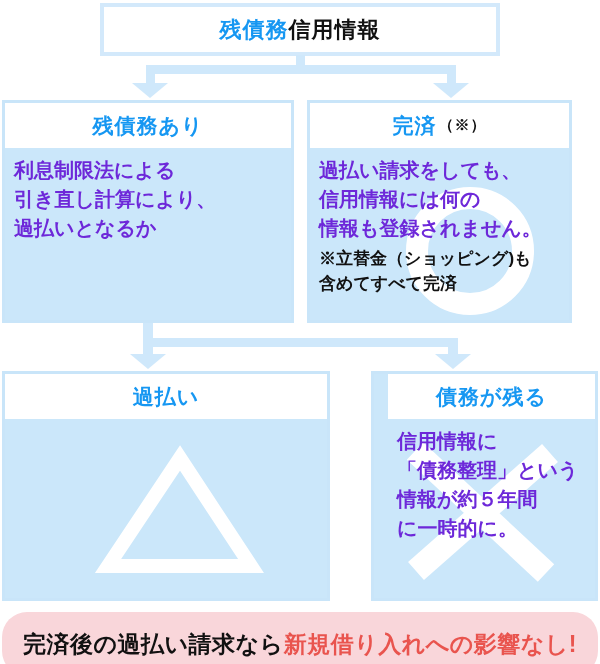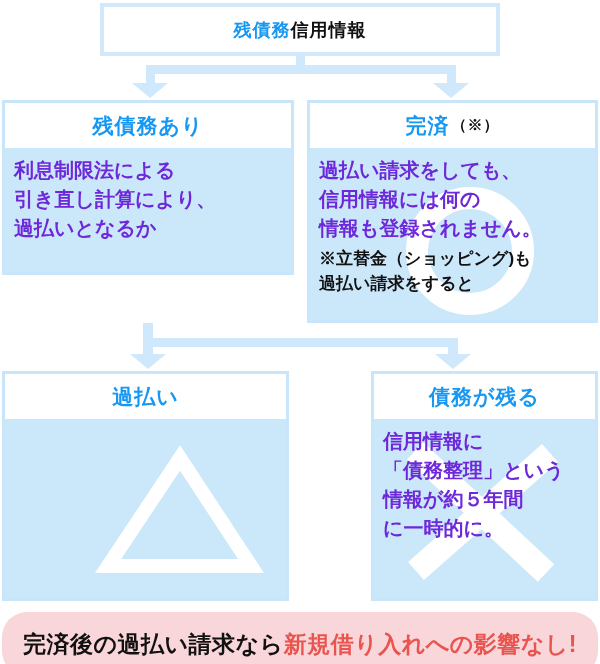--- a/index.html
+++ b/index.html
@@ -5,21 +5,21 @@
   html,body{margin:0;padding:0;background:#ffffff;}
   .canvas{
     position:relative;width:600px;height:664px;background:#ffffff;
     font-family:"Liberation Sans",sans-serif;color:#111;overflow:hidden;
   }
   
   .qbox{
     position:absolute;left:100px;top:3px;width:392px;height:45px;
     background:#ffffff;border:4px solid #d3e9fb;
     display:flex;align-items:center;justify-content:center;
-    font-size:18px;font-weight:bold;letter-spacing:1px;
+    font-size:22px;font-weight:bold;letter-spacing:1px;
   }
   .blue{color:#1697f2;}
   
   .cn{position:absolute;background:#cfe8fb;}
   .head{
     position:absolute;width:0;height:0;
     border-left:18px solid transparent;border-right:18px solid transparent;
     border-top:15px solid #cfe8fb;
   }
   
@@ -60,57 +60,57 @@
       <span>信用情報</span>
   </div>
 
   <div class="cn" style="left:296px;top:55px;width:9px;height:11px;"></div>
   <div class="cn" style="left:146px;top:65px;width:310px;height:9px;"></div>
   <div class="cn" style="left:146px;top:74px;width:9px;height:10px;"></div>
   <div class="cn" style="left:447px;top:74px;width:9px;height:10px;"></div>
   <div class="head" style="left:132px;top:83px;"></div>
   <div class="head" style="left:433px;top:83px;"></div>
 
-  <div class="box" style="left:2px;top:100px;width:292px;height:175px;">
+  <div class="box" style="left:2px;top:100px;width:292px;height:223px;">
     <div class="hd">残債務あり</div>
     <div class="bd">利息制限法による
 引き直し計算により、
 過払いとなるか</div>
   </div>
 
-  <div class="box" style="left:307px;top:100px;width:291px;height:223px;">
+  <div class="box" style="left:307px;top:100px;width:265px;height:223px;">
     <svg class="wm" width="285" height="217" viewBox="0 0 285 217">
       <circle cx="160" cy="148" r="53" fill="none" stroke="#ffffff" stroke-width="22"></circle>
     </svg>
     <div class="hd">
       <span>完済</span>
         <span class="suffix">（※）</span>
     </div>
     <div class="bd">過払い請求をしても、
 信用情報には何の
 情報も登録されません。</div>
     <div class="note">※立替金（ショッピング)も
-過払い請求をすると</div>
+含めてすべて完済</div>
   </div>
 
   <div class="cn" style="left:143px;top:323px;width:10px;height:16px;"></div>
   <div class="cn" style="left:143px;top:338px;width:315px;height:9px;"></div>
   <div class="cn" style="left:143px;top:347px;width:10px;height:8px;"></div>
   <div class="cn" style="left:448px;top:347px;width:10px;height:8px;"></div>
   <div class="head" style="left:130px;top:354px;"></div>
   <div class="head" style="left:435px;top:354px;"></div>
 
-  <div class="box" style="left:2px;top:371px;width:287px;height:230px;">
+  <div class="box" style="left:2px;top:371px;width:328px;height:230px;">
     <svg class="wm" width="349" height="224" viewBox="0 0 349 224">
       <polygon points="175,84 103,192 246,192" fill="none" stroke="#ffffff" stroke-width="14"></polygon>
     </svg>
     <div class="hd">過払い</div>
   </div>
 
-  <div class="box" style="left:371px;top:371px;width:227px;height:230px;">
+  <div class="box" style="left:371px;top:371px;width:227px;height:230px;padding-left:14px;">
     <svg class="wm" width="221" height="224" viewBox="0 0 221 224">
       <line x1="41" y1="77" x2="172" y2="199" stroke="#ffffff" stroke-width="24"></line>
       <line x1="176" y1="79" x2="42" y2="197" stroke="#ffffff" stroke-width="24"></line>
     </svg>
     <div class="hd">債務が残る</div>
     <div class="bd">信用情報に
 「債務整理」という
 情報が約５年間
 に一時的に。</div>
   </div>

